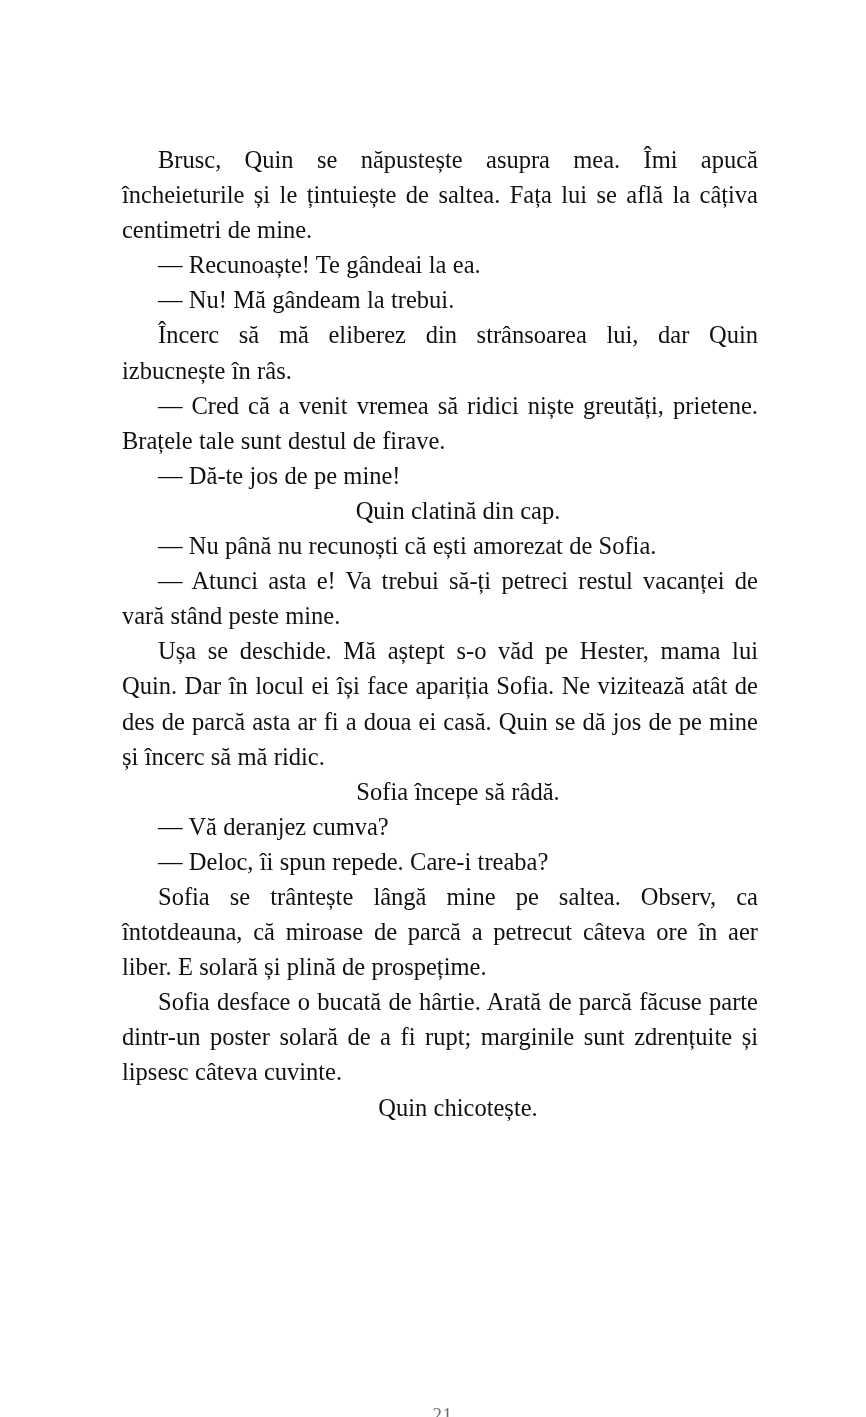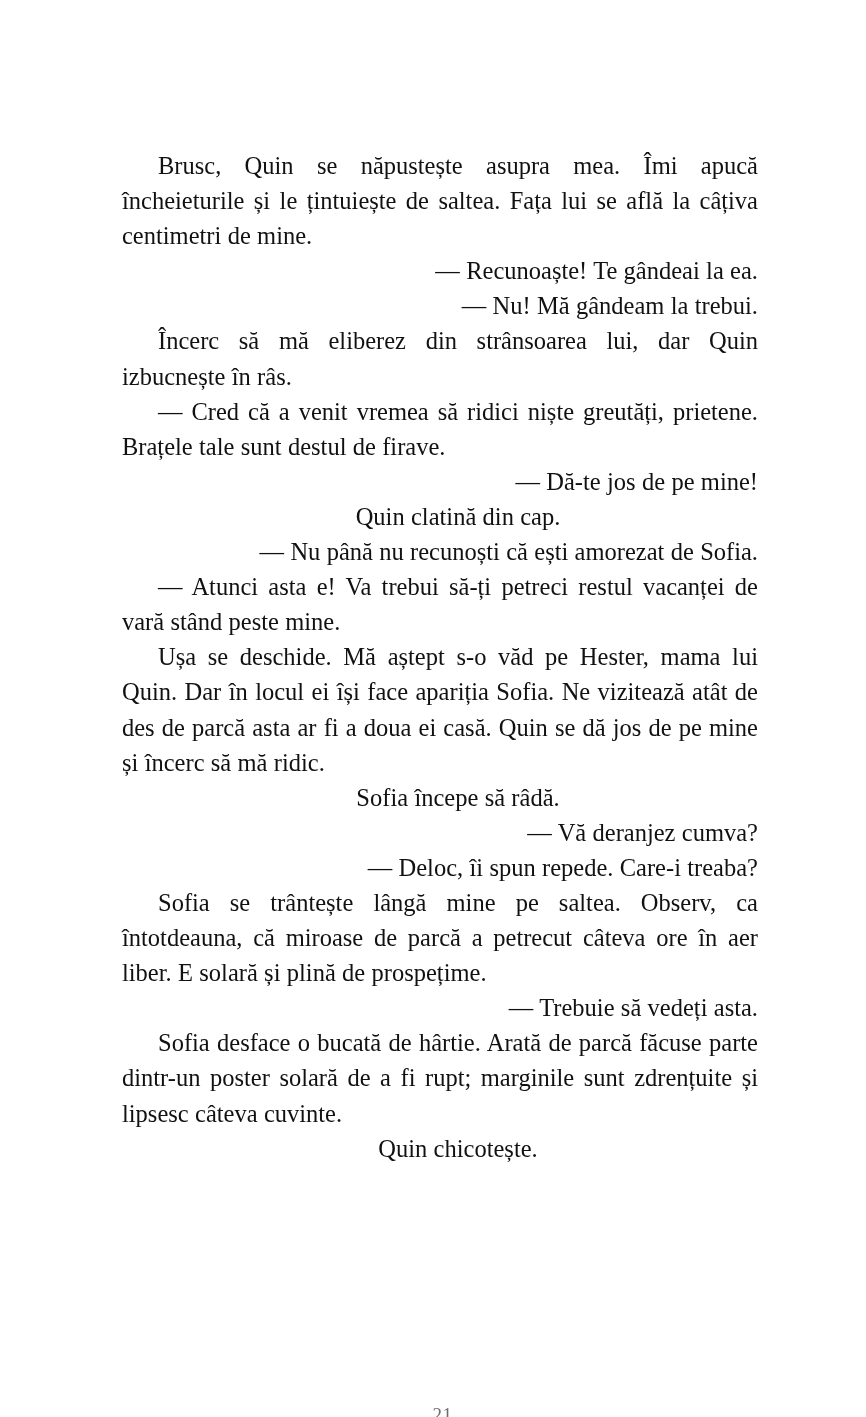--- a/index.html
+++ b/index.html
@@ -19,40 +19,40 @@
 
   .page {
     position: absolute;
     inset: 0;
     background: #ffffff;
   }
 
   .text-block {
     position: absolute;
     left: 122px;
-    top: 148px;
+    top: 142px;
     width: 636px;
   }
 
   
   .para {
     margin: 0;
     font-size: 24.5px;
     line-height: 35.1px;
     text-align: justify;
     text-justify: inter-word;
     text-indent: 36px;
     hyphens: manual;
     -webkit-hyphens: manual;
     word-spacing: 0.2px;
   }
 
   
   .para.dialogue {
-    text-align: right;
+    text-align: left;
   }
 
   
   .para.short {
     text-align: center;
   }
 
   .folio {
     position: absolute;
     left: 0;
@@ -79,20 +79,19 @@
     <p class="para">— Cred că a venit vremea să ridici niște greutăți, prietene. Brațele tale sunt destul de firave.</p>
     <p class="para dialogue">— Dă-te jos de pe mine!</p>
     <p class="para short">Quin clatină din cap.</p>
     <p class="para dialogue">— Nu până nu recunoști că ești amorezat de Sofia.</p>
     <p class="para">— Atunci asta e! Va trebui să-ți petreci restul va­canței de vară stând peste mine.</p>
     <p class="para">Ușa se deschide. Mă aștept s-o văd pe Hester, mama lui Quin. Dar în locul ei își face apariția Sofia. Ne vizitează atât de des de parcă asta ar fi a doua ei casă. Quin se dă jos de pe mine și încerc să mă ridic.</p>
     <p class="para short">Sofia începe să râdă.</p>
     <p class="para dialogue">— Vă deranjez cumva?</p>
     <p class="para dialogue">— Deloc, îi spun repede. Care-i treaba?</p>
     <p class="para">Sofia se trântește lângă mine pe saltea. Observ, ca întotdeauna, că miroase de parcă a petrecut câteva ore în aer liber. E solară și plină de prospețime.</p>
-    <p class="para dialogue">— Trebuie să vedeți asta.</p>
     <p class="para">Sofia desface o bucată de hârtie. Arată de parcă făcuse parte dintr-un poster solară de a fi rupt; marginile sunt zdrențuite și lipsesc câteva cuvinte.</p>
     <p class="para short">Quin chicotește.</p>
   </div>
 
   <div class="folio">21</div>
 
 </div>
 
 </body></html>

